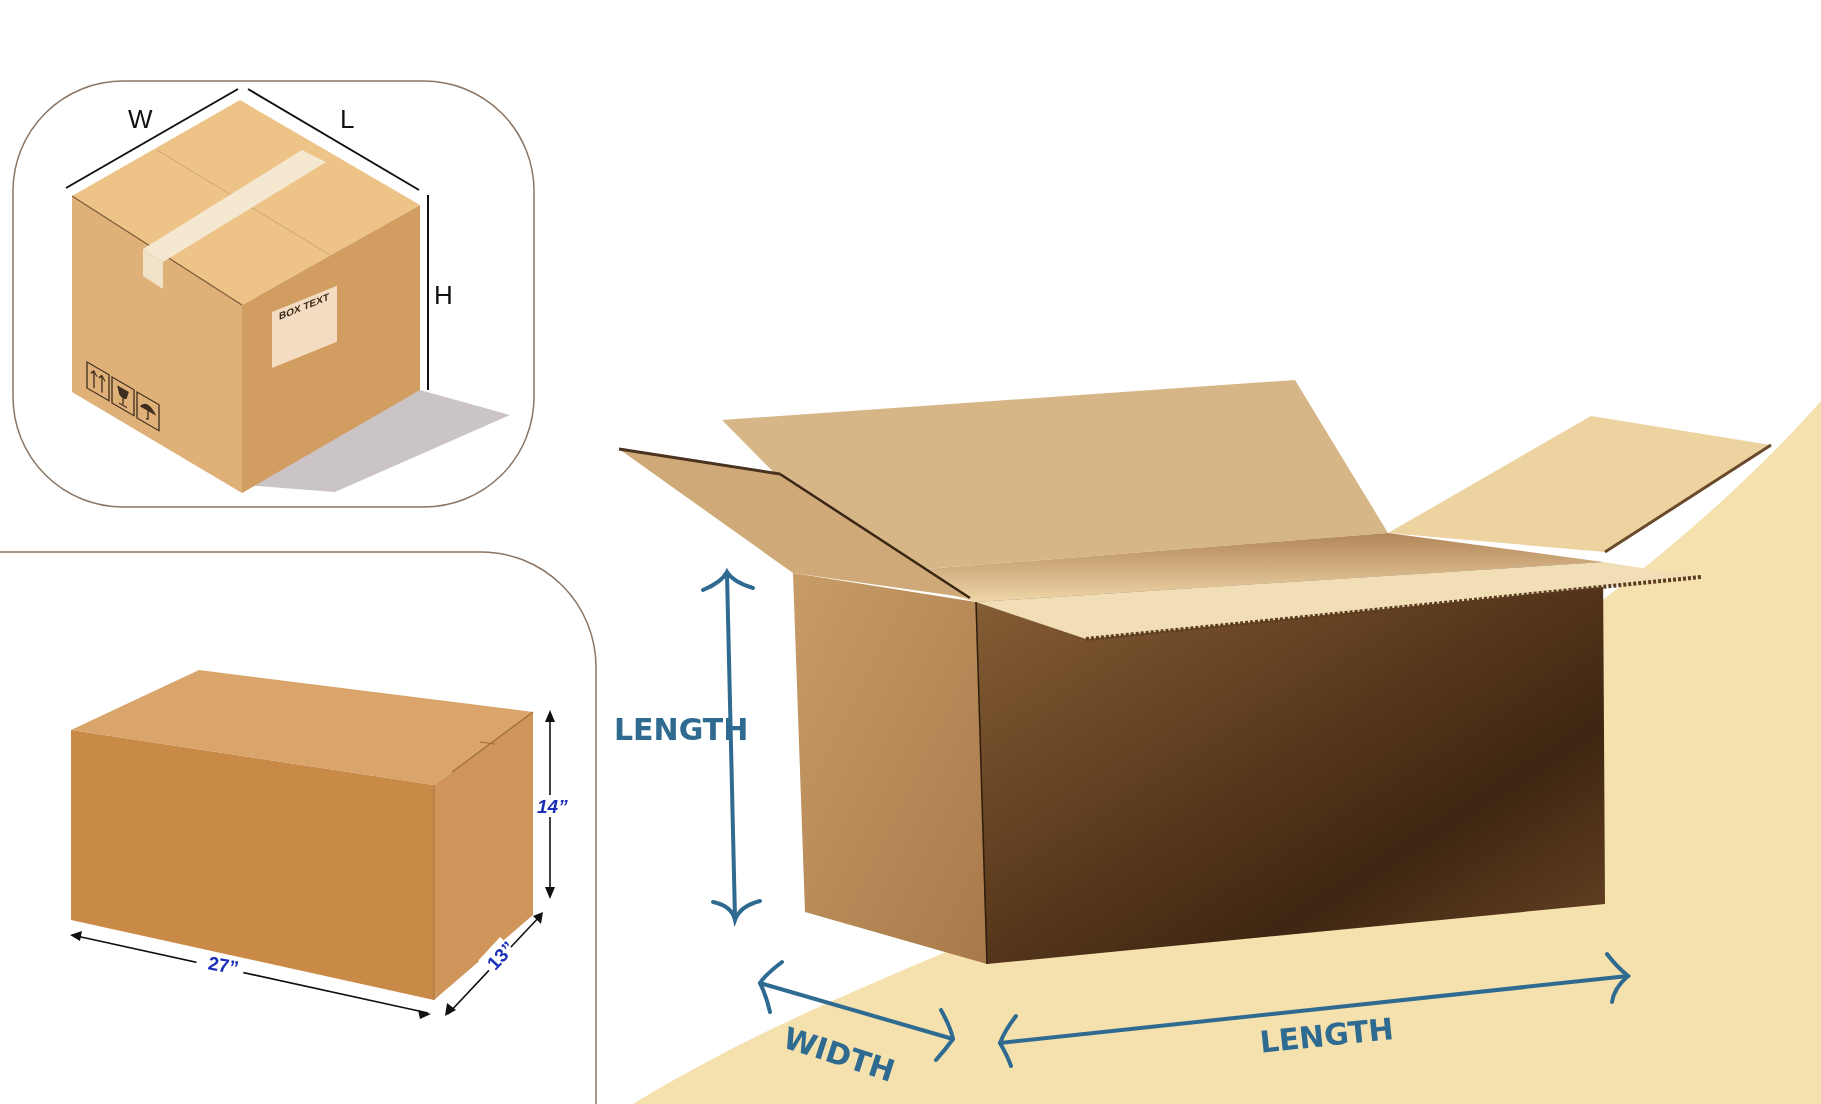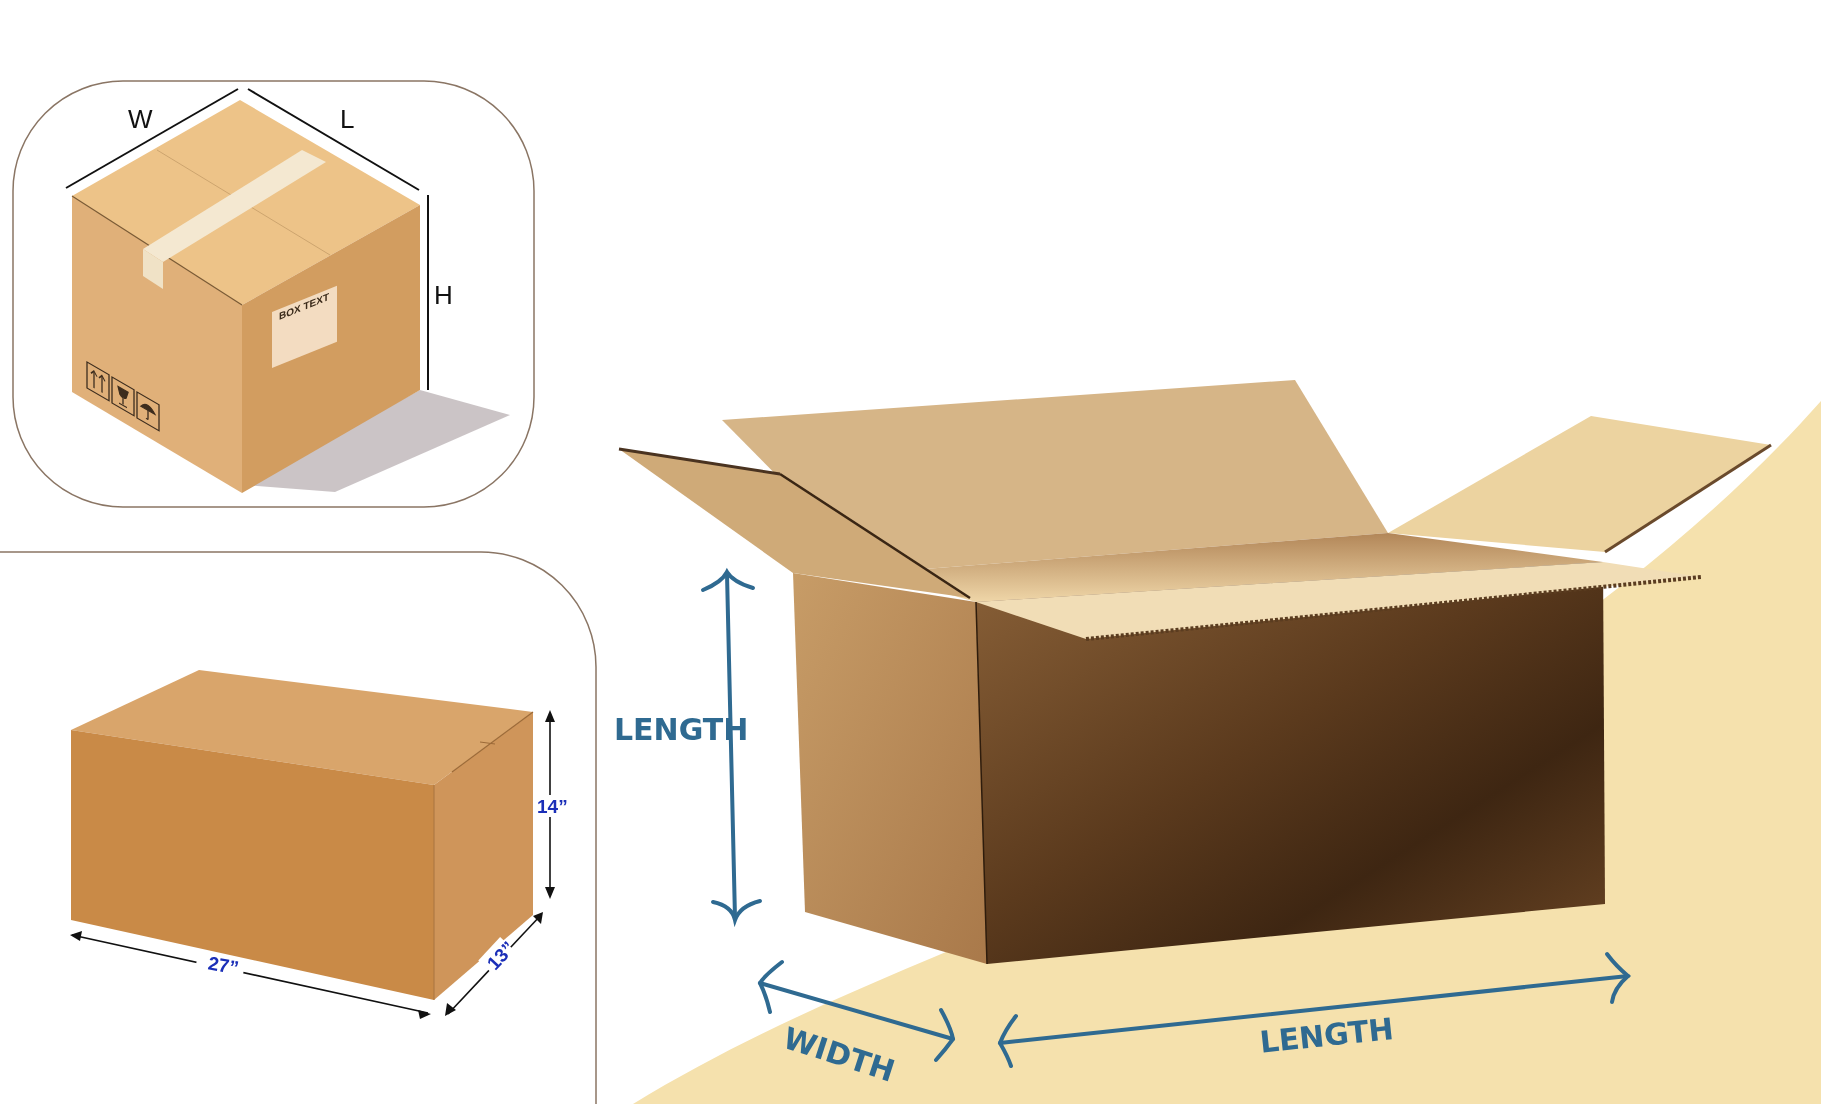--- a/index.html
+++ b/index.html
@@ -88,21 +88,21 @@
     <polygon points="82,931 70,935 80,941" stroke="none"></polygon>
     <polygon points="418,1010 431,1014 420,1019" stroke="none"></polygon>
     <line x1="448" y1="1014" x2="541" y2="915"></line>
     <polygon points="447,1003 445,1016 456,1010" stroke="none"></polygon>
     <polygon points="533,916 543,912 541,924" stroke="none"></polygon>
   </g>
   <rect x="536" y="795" width="30" height="22" fill="#fff"></rect>
   <rect x="196" y="956" width="48" height="22" fill="#fff" transform="rotate(12 220 967)"></rect>
   <rect x="482" y="945" width="32" height="24" fill="#fff" transform="rotate(-47 498 957)"></rect>
 </svg>
-<span class="lbl dim-blue" style="left:537px;top:796px;">14”</span>
+<span class="lbl dim-blue" style="left:537px;top:796px;font-style:italic;">14”</span>
 <span class="lbl dim-blue" style="left:208px;top:955px;transform:rotate(10deg);">27”</span>
 <span class="lbl dim-blue" style="left:486px;top:945px;transform:rotate(-47deg);">13”</span>
 
 <svg class="layer" width="1821" height="1104" viewBox="0 0 1821 1104">
   <defs>
     <linearGradient id="frontGrad" x1="0" y1="0" x2="1" y2="1">
       <stop offset="0" stop-color="#8a6138"></stop>
       <stop offset="0.45" stop-color="#5b3a1d"></stop>
       <stop offset="0.7" stop-color="#3e2612"></stop>
       <stop offset="1" stop-color="#6a4524"></stop>

